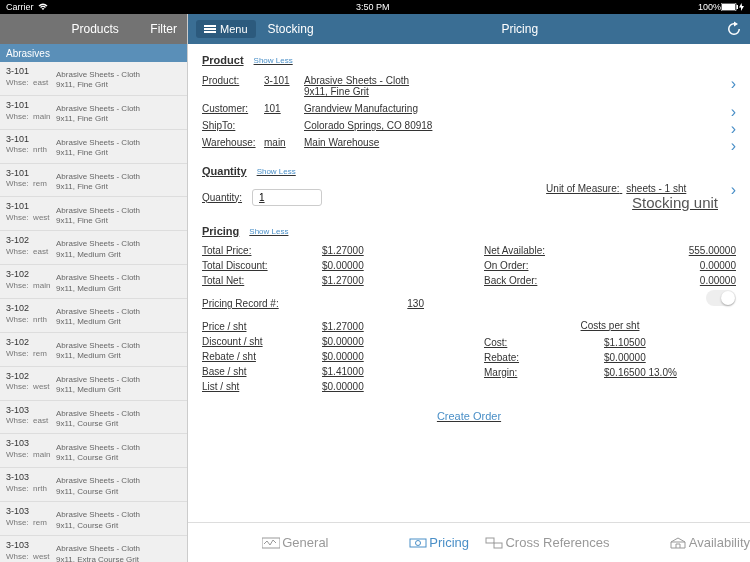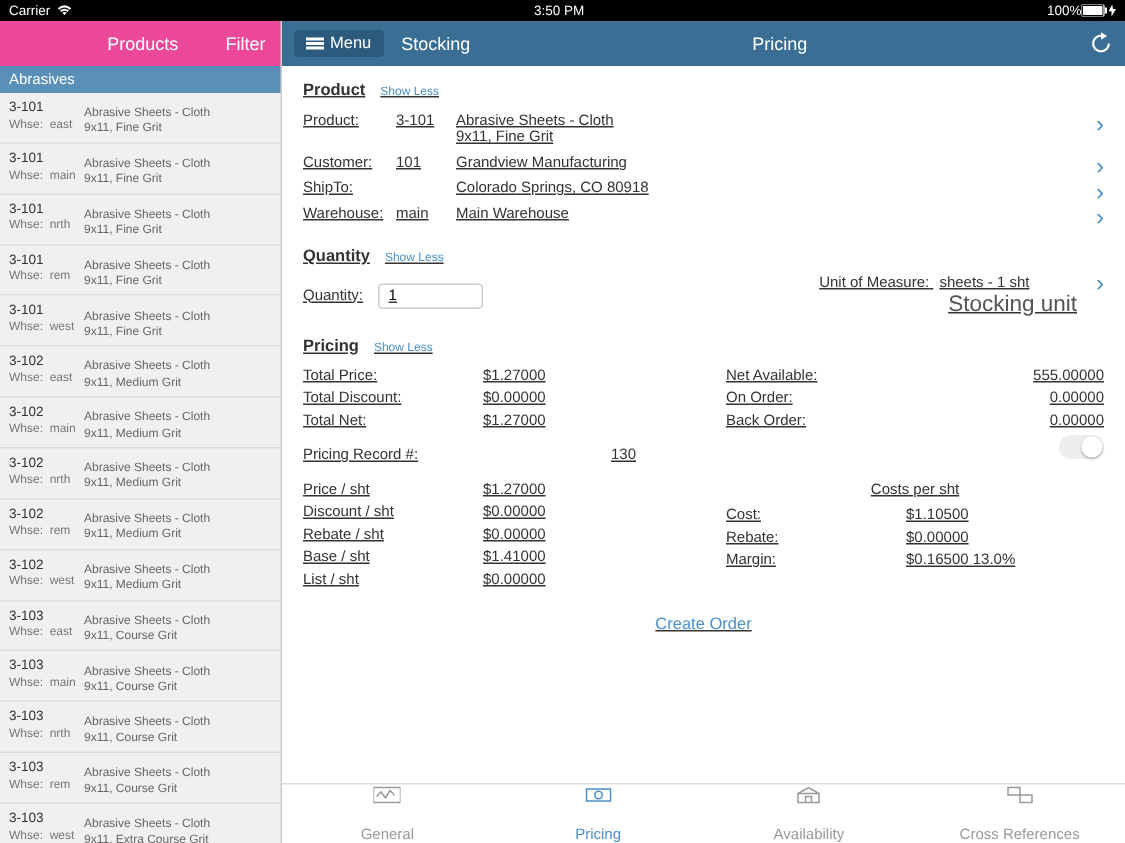--- a/index.html
+++ b/index.html
@@ -8,21 +8,21 @@
 
 .status-bar { height: 14px; background: #000; color: #fff; font-size: 9px; display: flex; align-items: center; padding: 0 6px; }
 .status-left { flex: 0 0 auto; display: flex; align-items: center; gap: 4px; }
 .status-center { flex: 1; text-align: center; }
 .status-right { flex: 0 0 auto; display: flex; align-items: center; gap: 0; }
 .wifi-icon, .battery-icon { display: inline-block; }
 
 .main { flex: 1; display: flex; overflow: hidden; }
 
 .left-panel { width: 188px; background: #f0f0f0; display: flex; flex-direction: column; border-right: 1px solid #ccc; }
-.left-header { height: 30px; background: #ec4899; color: #fff; display: flex; align-items: center; justify-content: space-between; padding: 0 10px; font-size: 12px; }
+.left-header { height: 30px; background: #737373; color: #fff; display: flex; align-items: center; justify-content: space-between; padding: 0 10px; font-size: 12px; }
 .category-bar { height: 18px; background: #5a8fb8; color: #fff; font-size: 10px; display: flex; align-items: center; padding: 0 6px; }
 .product-list { flex: 1; overflow-y: auto; }
 .product-item { border-bottom: 1px solid #ddd; padding: 4px 6px; font-size: 8px; color: #555; line-height: 1.3; cursor: pointer; }
 .product-code { font-size: 9px; color: #333; }
 .product-whse { font-size: 8px; color: #777; }
 .product-desc { font-size: 8px; color: #666; margin-left: 50px; margin-top: -18px; }
 
 .right-panel { flex: 1; display: flex; flex-direction: column; background: #fff; }
 .right-header { height: 30px; background: #3a6e94; color: #fff; display: flex; align-items: center; padding: 0 8px; font-size: 12px; }
 .menu-btn { background: #2c5a7d; padding: 3px 8px; border-radius: 3px; font-size: 11px; display: flex; align-items: center; gap: 4px; }
@@ -51,21 +51,21 @@
 .pricing-col { flex: 1; }
 .price-row { display: flex; padding: 2px 0; font-size: 10px; }
 .price-label { width: 100px; }
 .price-value { flex: 1; text-align: left; padding-left: 20px; }
 .toggle { width: 30px; height: 16px; background: #eee; border-radius: 8px; position: relative; display: inline-block; }
 .toggle::after { content: ''; position: absolute; width: 14px; height: 14px; background: #fff; border-radius: 50%; top: 1px; right: 1px; box-shadow: 0 1px 2px rgba(0,0,0,0.3); }
 .costs-header { text-align: center; font-size: 10px; margin: 10px 0 4px; }
 .create-order { text-align: center; color: #4a8fc7; font-size: 11px; margin-top: 16px; cursor: pointer; }
 
 .tab-bar { height: 40px; border-top: 1px solid #ddd; display: flex; }
-.tab { flex: 1; display: flex; flex-direction: column; align-items: center; justify-content: space-between; font-size: 10px; color: #999; gap: 2px; cursor: pointer; }
+.tab { flex: 1; display: flex; flex-direction: row; align-items: center; justify-content: flex-end; font-size: 13px; color: #999; gap: 2px; cursor: pointer; }
 .tab.active { color: #4a8fc7; }
 .tab-icon { width: 18px; height: 14px; }
 .gap-top { height: 8px; }
 </style>
 </head>
 <body>
 
 <div class="device">
   <div class="status-bar">
     <div class="status-left">
@@ -333,27 +333,27 @@
         </div>
         <div class="tab active">
           <svg class="tab-icon" viewBox="0 0 18 14">
               <rect x="1" y="3" width="16" height="8" fill="none" stroke="currentColor"></rect>
               <circle cx="9" cy="7" r="2.5" fill="none" stroke="currentColor"></circle>
             </svg>
           <span>Pricing</span>
         </div>
         <div class="tab">
           <svg class="tab-icon" viewBox="0 0 18 14">
-              <path d="M2 12 L2 6 L9 2 L16 6 L16 12 Z M2 6 L16 6 M7 12 L7 8 L11 8 L11 12" fill="none" stroke="currentColor"></path>
-            </svg>
-          <span>Availability</span>
-        </div>
-        <div class="tab">
-          <svg class="tab-icon" viewBox="0 0 18 14">
               <rect x="1" y="2" width="8" height="5" fill="none" stroke="currentColor"></rect>
               <rect x="9" y="7" width="8" height="5" fill="none" stroke="currentColor"></rect>
             </svg>
           <span>Cross References</span>
         </div>
+        <div class="tab">
+          <svg class="tab-icon" viewBox="0 0 18 14">
+              <path d="M2 12 L2 6 L9 2 L16 6 L16 12 Z M2 6 L16 6 M7 12 L7 8 L11 8 L11 12" fill="none" stroke="currentColor"></path>
+            </svg>
+          <span>Availability</span>
+        </div>
       </div>
     </div>
   </div>
 </div>
 
 </body></html>

